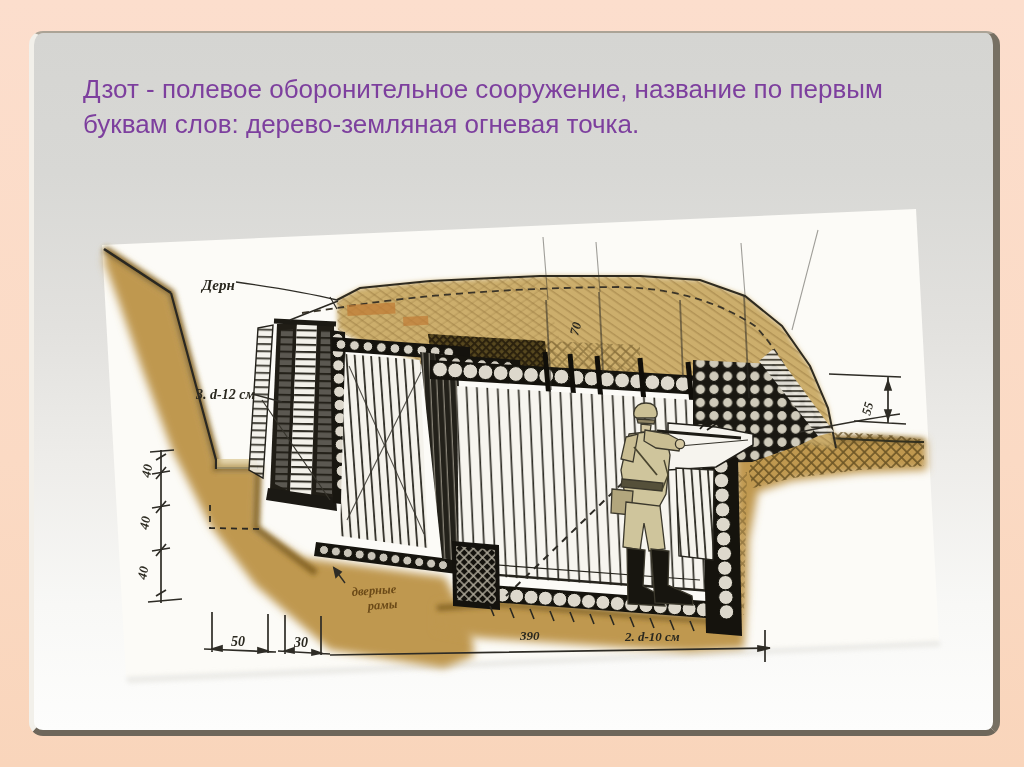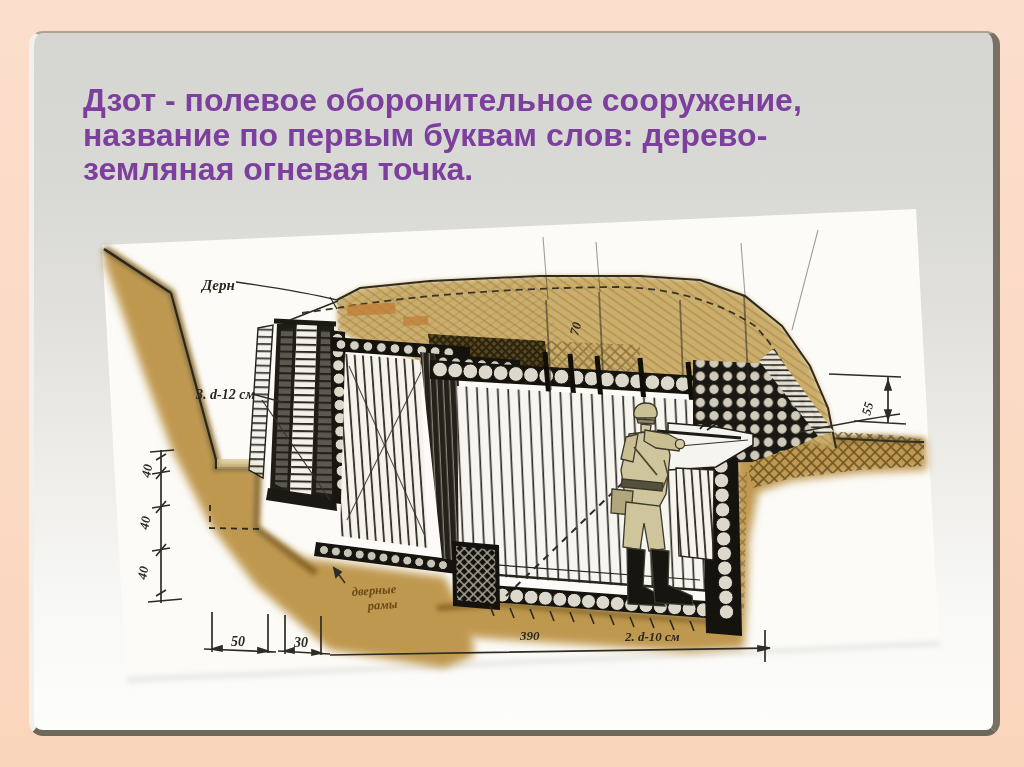--- a/index.html
+++ b/index.html
@@ -1,20 +1,20 @@
 <!DOCTYPE html>
 <html><head><meta charset="utf-8">
 <style>
 html,body{margin:0;padding:0;width:1024px;height:767px;overflow:hidden;}
 body{background:linear-gradient(180deg,#fcdecd 0%,#fbdac4 60%,#f9d5bb 100%);font-family:"Liberation Sans",sans-serif;}
 .slide{position:absolute;left:29px;top:31px;width:971px;height:705px;border-radius:14px;
 background:linear-gradient(180deg,#d5d5d2 0%,#d8d8d5 20%,#e2e1de 42%,#eeedea 62%,#f8f8f6 82%,#fdfdfc 100%);
 border-top:2px solid #aba396;border-left:5px solid #f2f0ea;border-right:7px solid #777063;border-bottom:6px solid #6e675b;
 box-sizing:border-box;}
-.title{position:absolute;left:83px;top:83px;width:834px;color:#7d3f9e;font-weight:bold;font-size:32px;line-height:34.6px;}
+.title{position:absolute;left:83px;top:72px;width:834px;color:#7d3f9e;font-weight:normal;font-size:26px;line-height:34.6px;}
 </style></head>
 <body>
 
 <div class="slide"></div>
 
 <div class="title">Дзот - полевое оборонительное сооружение, название по первым буквам слов: дерево-земляная огневая точка.</div>
 
 <svg width="1024" height="767" viewBox="0 0 1024 767" style="position:absolute;left:0;top:0">
 <defs>
 <filter id="blur5" x="-20%" y="-20%" width="140%" height="140%">

